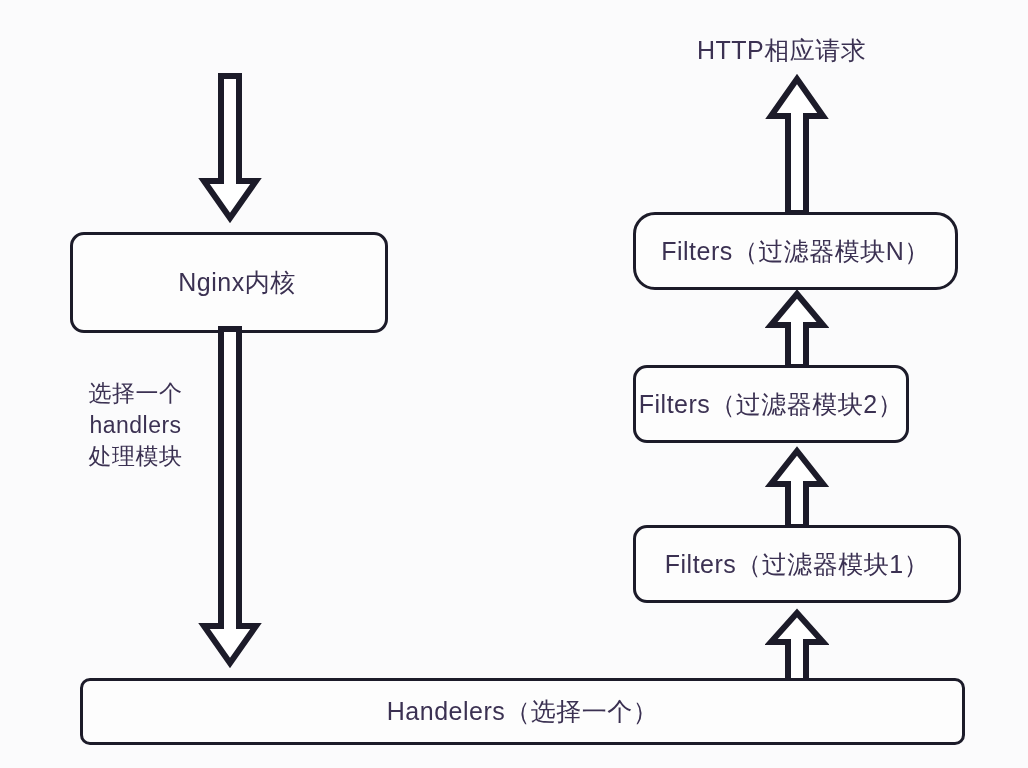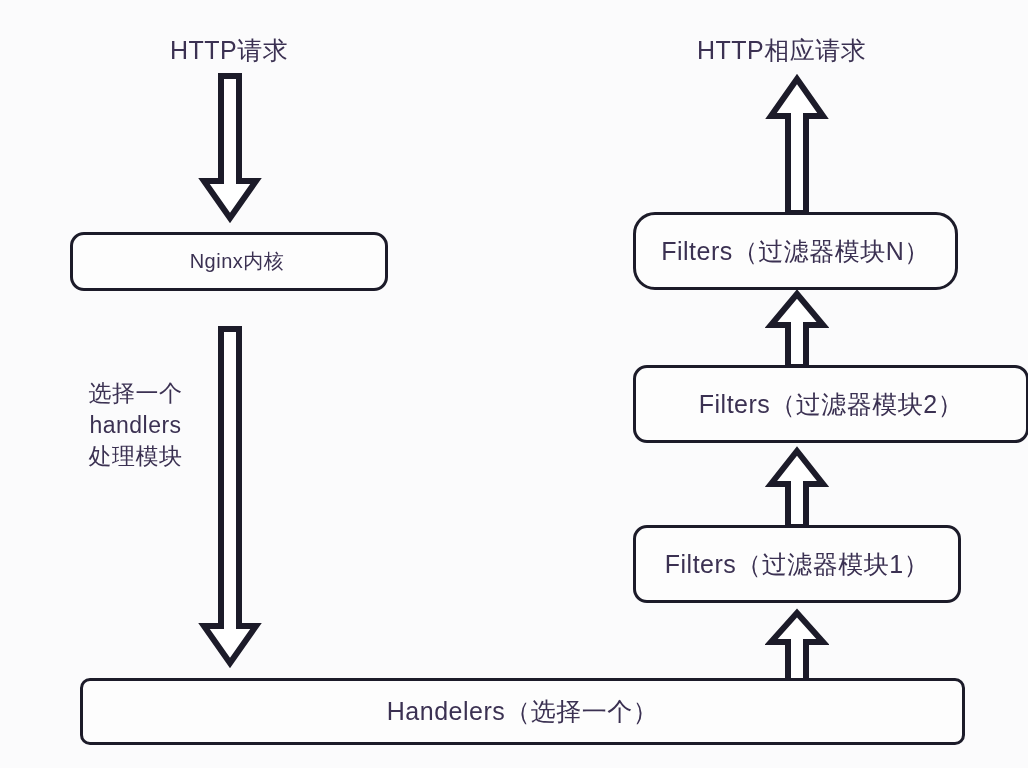--- a/index.html
+++ b/index.html
@@ -31,23 +31,23 @@
     align-items: center;
     justify-content: center;
     color: #3b3152;
     letter-spacing: 0.5px;
     white-space: nowrap;
   }
 
   .node-box.wide-box { border-radius: 10px; }
 
   
-  #box-nginx      { left: 70px;  top: 232px; width: 318px; height: 59px;  font-size: 20px; padding-left: 16px; }
+  #box-nginx      { left: 70px;  top: 232px; width: 318px; height: 101px;  font-size: 25px; padding-left: 16px; }
   #box-filter-n   { left: 633px; top: 212px; width: 325px; height: 78px;  font-size: 25px; border-radius: 22px; }
-  #box-filter-2   { left: 633px; top: 365px; width: 396px; height: 78px;  font-size: 25px; }
+  #box-filter-2   { left: 633px; top: 365px; width: 276px; height: 78px;  font-size: 25px; }
   #box-filter-1   { left: 633px; top: 525px; width: 328px; height: 78px;  font-size: 25px; }
   #box-handelers  { left: 80px;  top: 678px; width: 885px; height: 67px;  font-size: 25px; }
 
   
   .caption {
     position: absolute;
     color: #3b3152;
     letter-spacing: 0.5px;
     white-space: nowrap;
   }
@@ -74,21 +74,20 @@
     stroke: #1c1b29;
     stroke-width: 6;
     stroke-linejoin: miter;
   }
 </style>
 </head>
 <body>
 
 <div id="diagram-canvas">
 
-  <div class="caption" id="caption-http-request">HTTP请求</div>
 
   <div class="block-arrow" style="left:198px; top:71px; width:64px; height:152px;">
     <svg viewBox="0 0 64 152" preserveAspectRatio="none">
       <path d="M 23 5 L 41 5 L 41 110 L 58 110 L 32 147 L 6 110 L 23 110 Z"></path>
     </svg>
   </div>
 
   <div class="node-box" id="box-nginx">
     <span>Nginx内核</span>
   </div>

